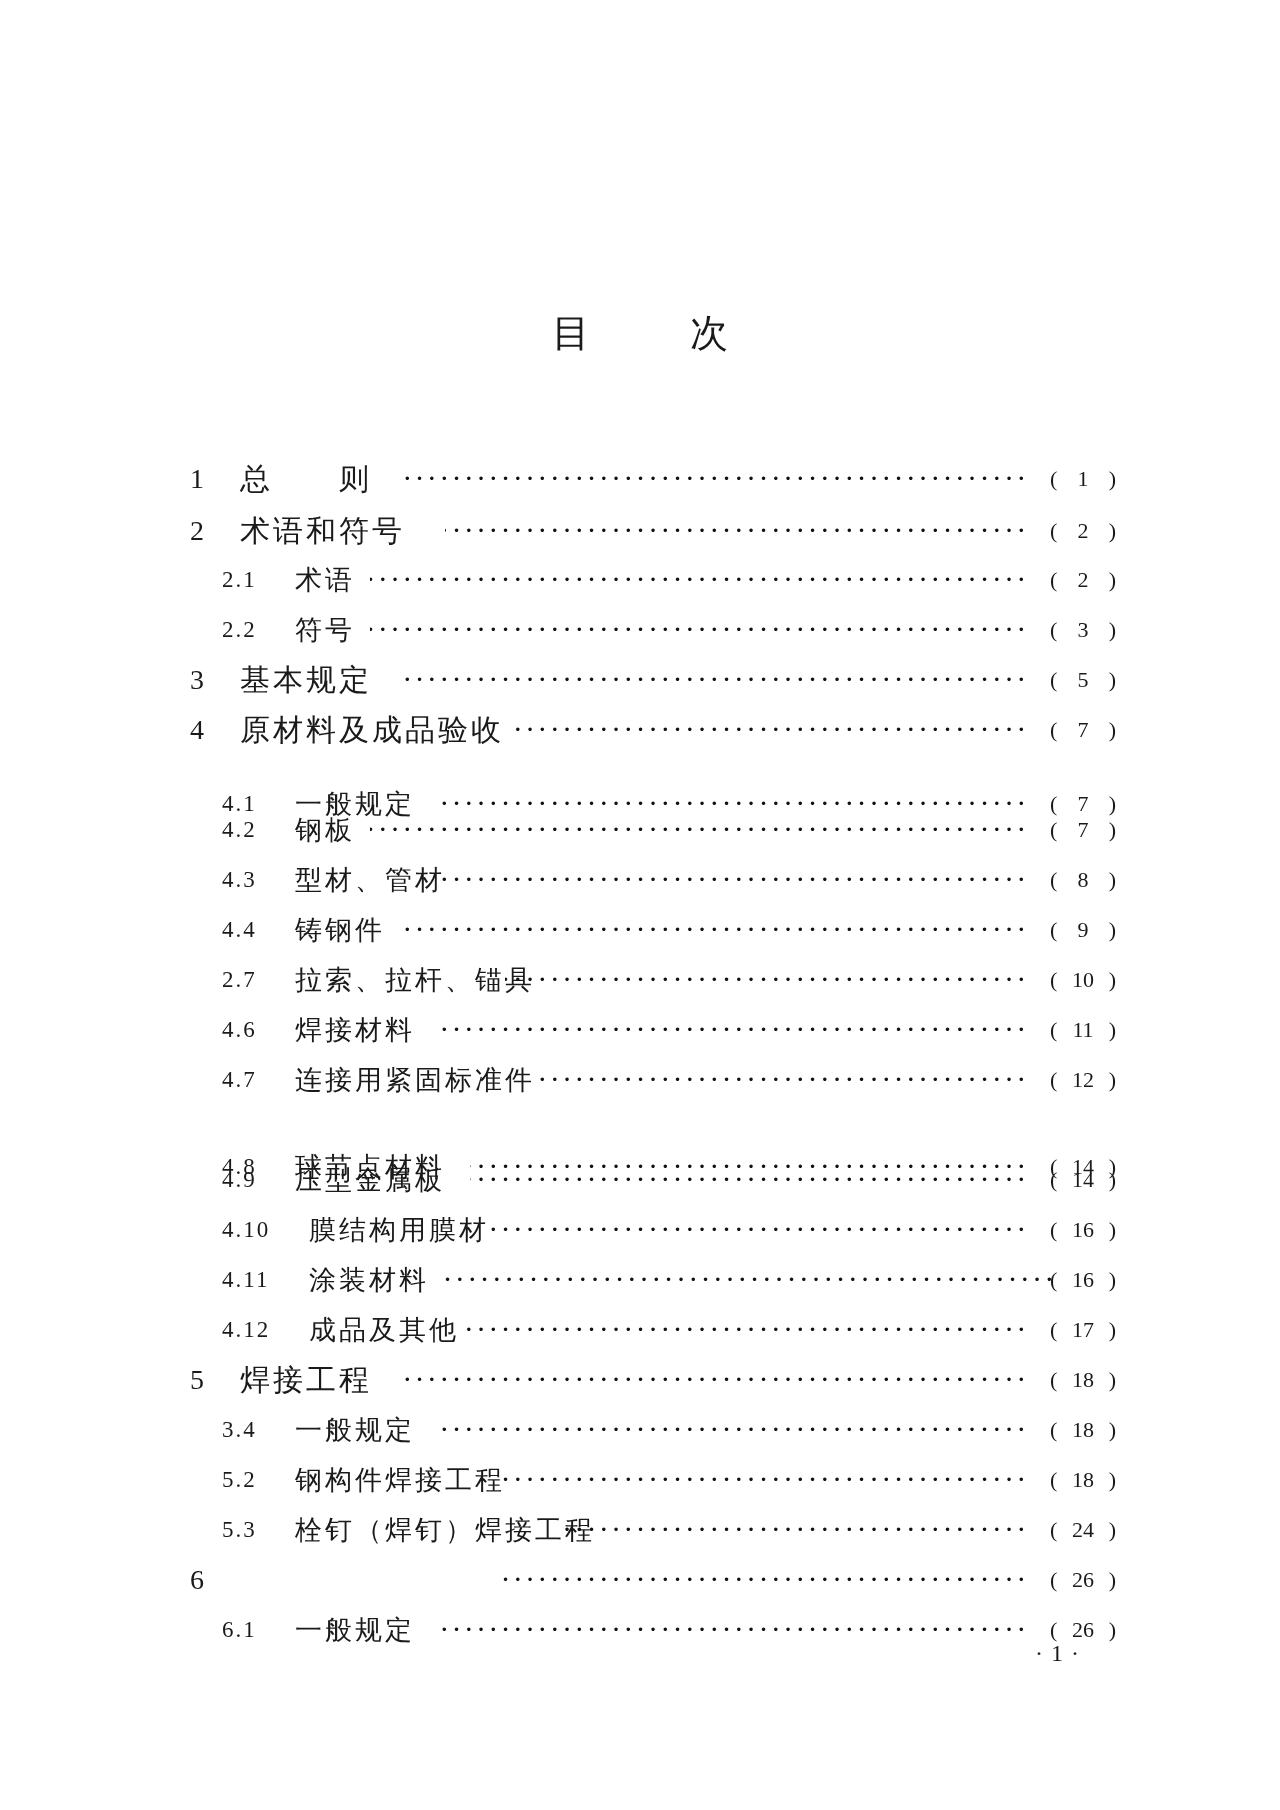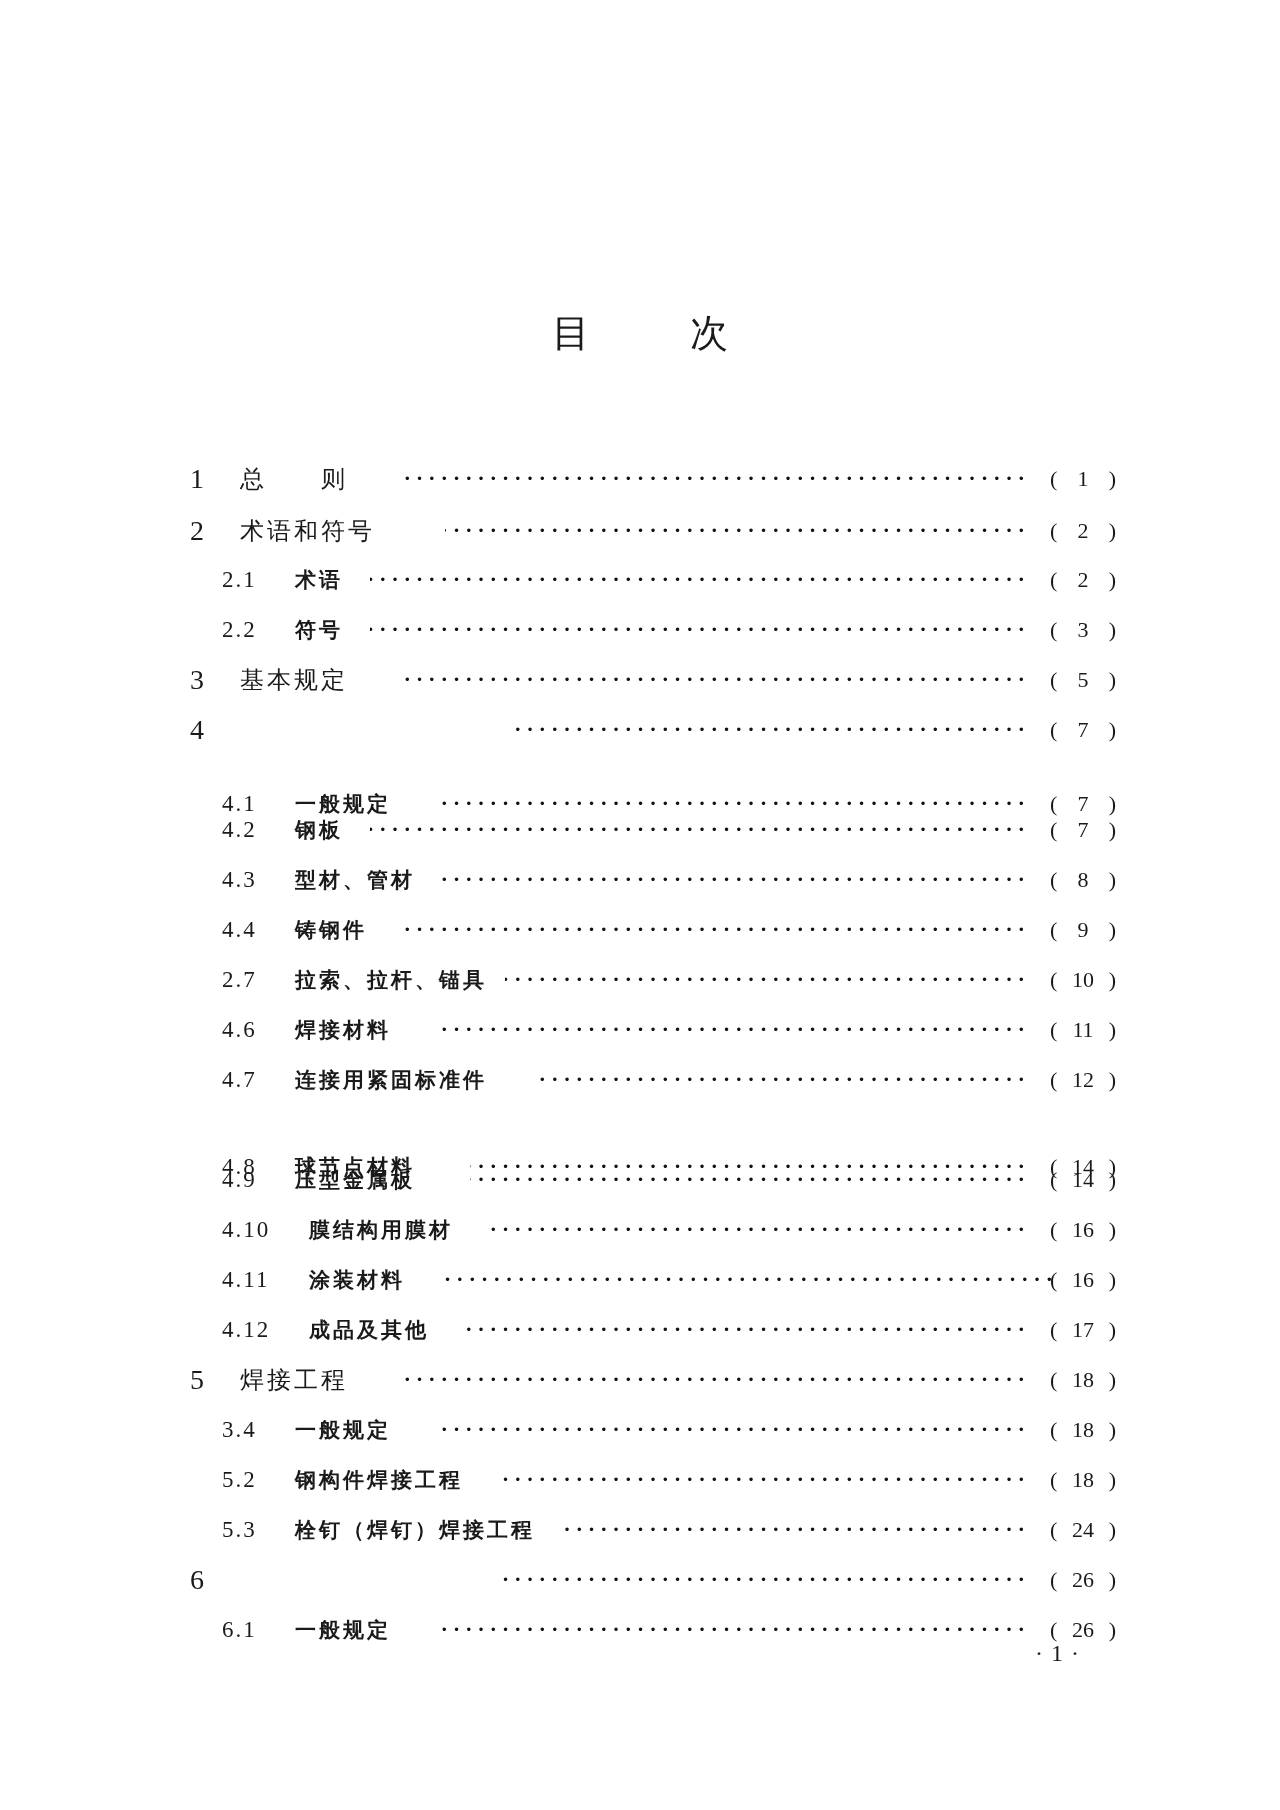--- a/index.html
+++ b/index.html
@@ -15,23 +15,23 @@
   .title span { display: inline-block; }
   .title .gap { width: 100px; }
   .toc { position: absolute; left: 0; top: 0; width: 1280px; }
   .row {
     position: absolute; left: 0; width: 1280px; height: 40px;
     display: flex; align-items: center;
   }
   .num { position: absolute; font-family: "Liberation Serif", "DejaVu Serif", serif; }
   .label { position: absolute; white-space: nowrap; }
   .lv1 .num { left: 190px; font-size: 28px; }
-  .lv1 .label { left: 240px; font-size: 24px; letter-spacing: 3px; }
+  .lv1 .label { left: 240px; font-size: 30px; letter-spacing: 3px; }
   .lv2 .num { left: 222px; font-size: 23px; letter-spacing: 2px; }
-  .lv2 .label { left: 295px; font-size: 21px; letter-spacing: 3px; font-weight: bold; }
+  .lv2 .label { left: 295px; font-size: 27px; letter-spacing: 3px; }
   .lv2.wide .label { left: 309px; }
   .dots {
     position: absolute; right: 250px; overflow: hidden; white-space: nowrap;
     font-size: 16px; letter-spacing: 3px; color: #111;
     font-family: "DejaVu Sans", sans-serif; text-align: right; direction: rtl;
   }
   .page {
     position: absolute; left: 1050px; width: 66px; font-size: 22px;
     font-family: "Liberation Serif", "DejaVu Serif", serif;
     display: flex; justify-content: space-between; align-items: center;
@@ -95,20 +95,21 @@
       <span class="label">基本规定</span>
       <span class="dots" style="left: 400px; font-size: 12px; letter-spacing: 5.2px;">••••••••••••••••••••••••••••••••••••••••••••••••••••••••••••••••••••••••••••••••••••••••••••••••••••••••••••••••••••••••</span>
       <span class="page">
         <span>(</span>
         <span class="pn">5</span>
         <span>)</span>
       </span>
     </div>
     <div class="row lv1" style="top: 710px;">
       <span class="num">4</span>
+      <span class="label">原材料及成品验收</span>
       <span class="dots" style="left: 510px; font-size: 12px; letter-spacing: 5.2px;">••••••••••••••••••••••••••••••••••••••••••••••••••••••••••••••••••••••••••••••••••••••••••••••••••••••••••••••••••••••••</span>
       <span class="page">
         <span>(</span>
         <span class="pn">7</span>
         <span>)</span>
       </span>
     </div>
     <div class="row lv2" style="top: 760px; margin-top: 24px;">
       <span class="num">4.1</span>
       <span class="label">一般规定</span>

